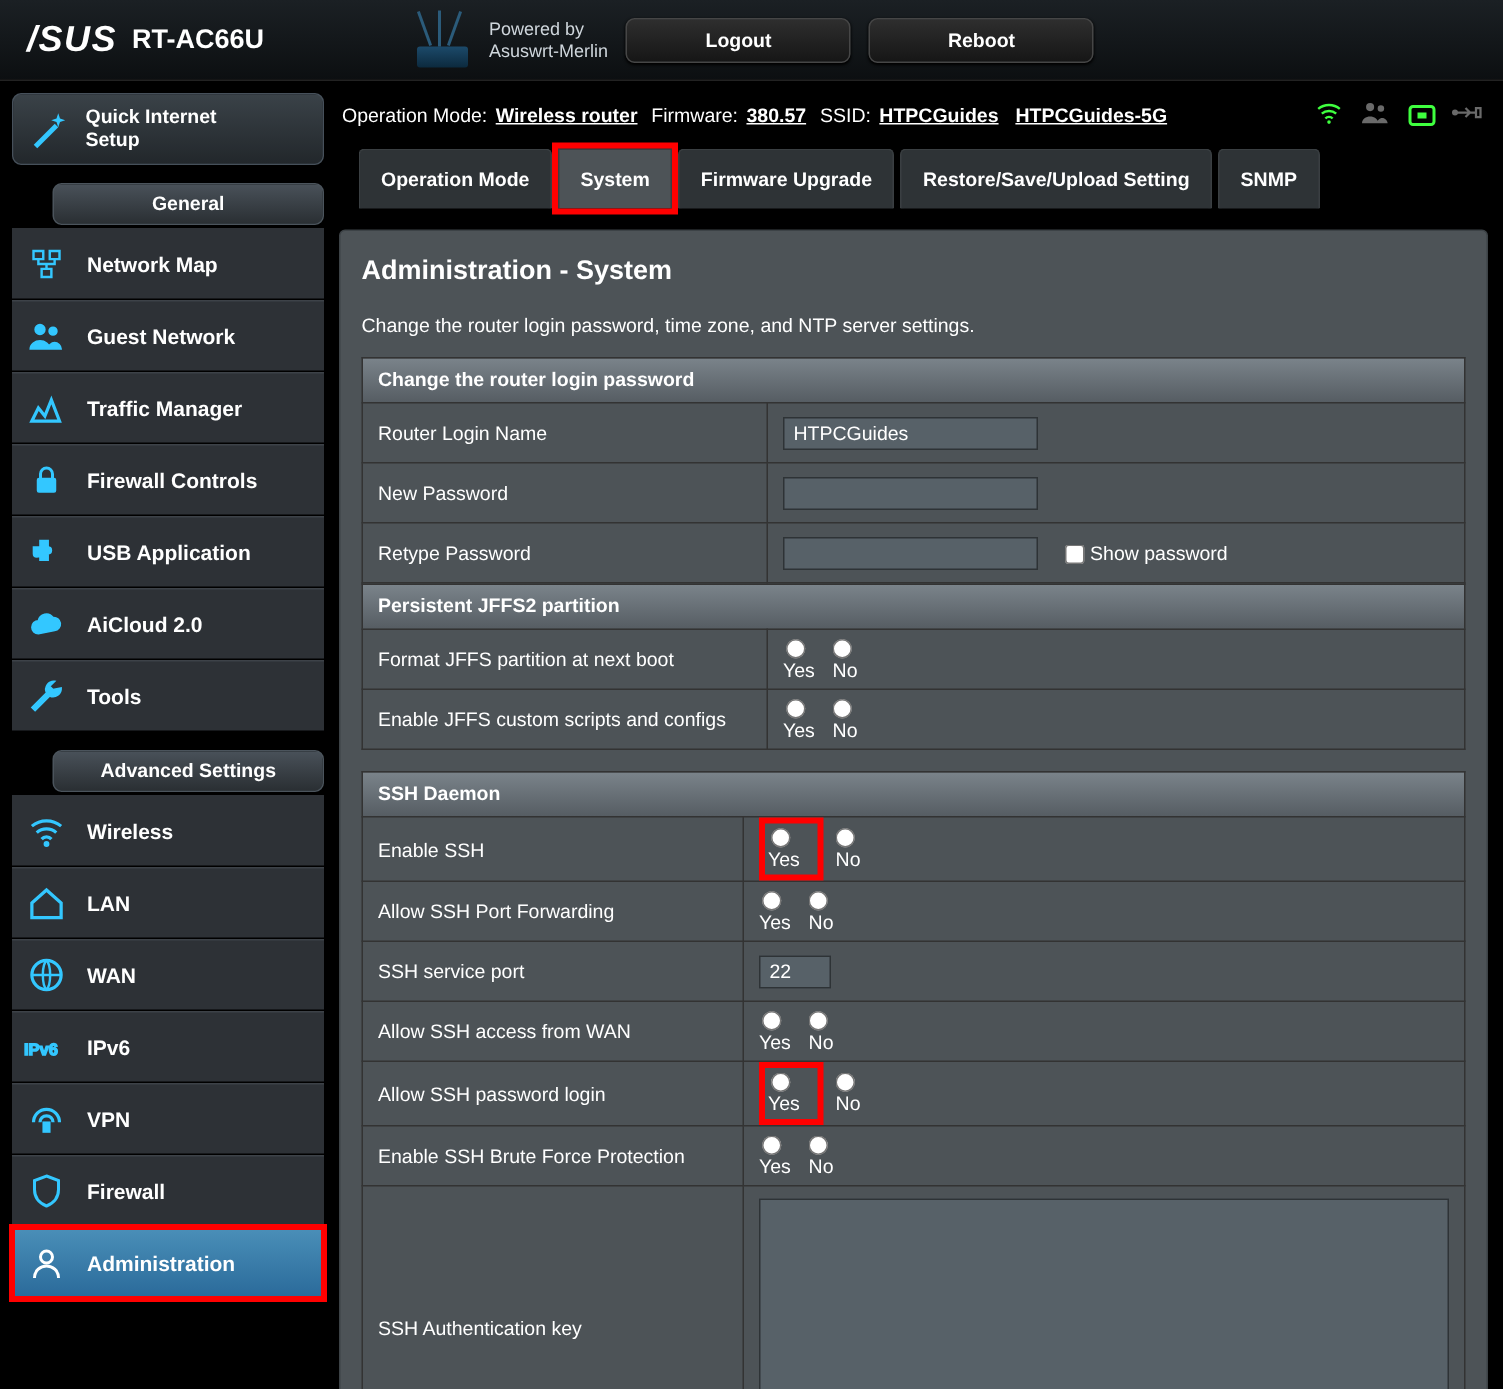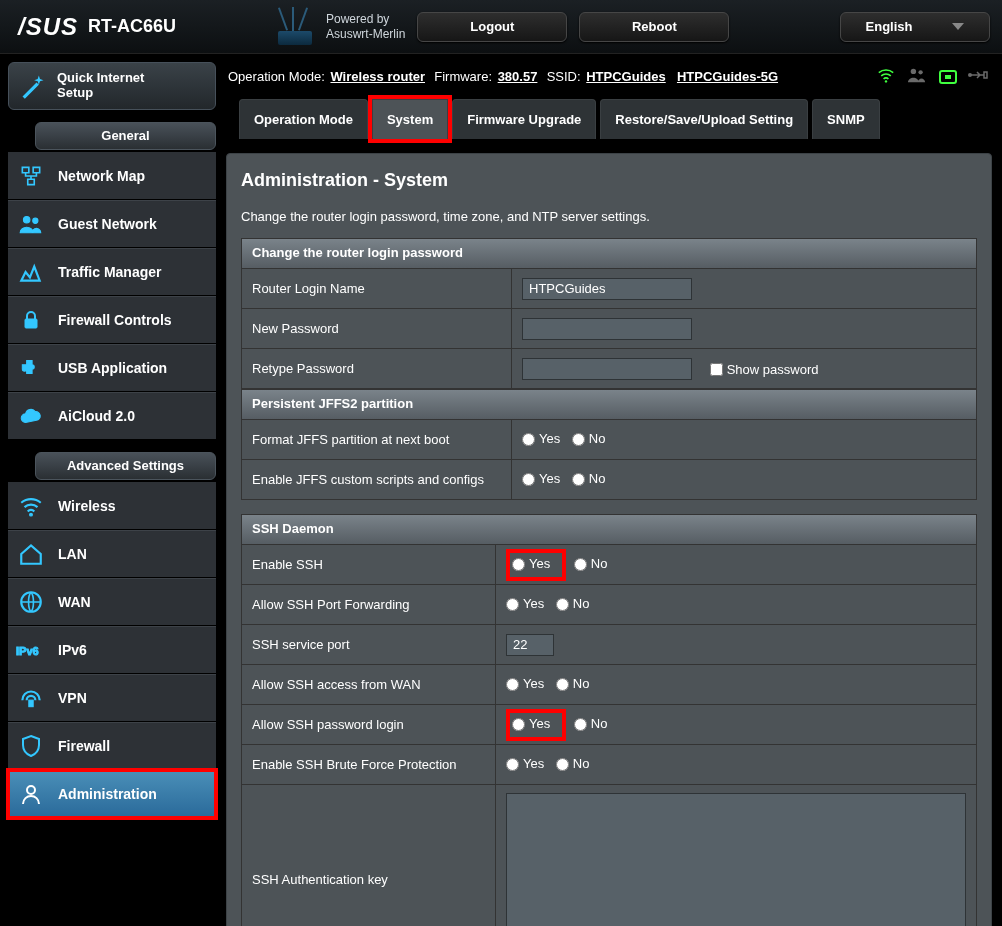--- a/index.html
+++ b/index.html
@@ -106,21 +106,21 @@
   }
   table.frm td.lbl{width:270px;}
   .txt-in{
     height:22px;background:#576168;border:1px solid #2e3336;color:#fff;
     padding:0 6px;font-size:13px;
   }
   .txt-in.w170{width:170px;}
   .txt-in.w48{width:48px;}
   .chk{vertical-align:middle;}
   .radio{margin:0 4px 0 0;vertical-align:middle;}
-  .radio-wrap{display:inline-flex;align-items:flex-end;margin-right:8px;}
+  .radio-wrap{display:inline-flex;align-items:center;margin-right:8px;flex-direction:column;}
   .hl-box{display:inline-block;border:4px solid #ff0000;padding:3px 4px 3px 2px;margin-right:4px;}
   textarea.big{
     width:460px;height:170px;background:#576168;border:1px solid #2e3336;color:#fff;resize:none;font-size:13px;
   }
   .sep{height:14px;}
 </style>
 </head>
 <body>
 
 <div class="header">
@@ -132,24 +132,20 @@
     <span class="ant a1"></span>
       <span class="ant a2"></span>
       <span class="ant a3"></span>
   </div>
   <div class="powered">
     <span>Powered by</span><br><span>Asuswrt-Merlin</span>
   </div>
   <div class="hdr-btn">Logout</div>
   <div class="hdr-btn">Reboot</div>
   <div class="hdr-spacer"></div>
-  <div class="hdr-btn lang-btn">
-    <span>English</span>
-    <span class="tri"></span>
-  </div>
 </div>
 
 <div class="body-wrap">
 
   <div class="left-col">
     <div class="quick-setup">
       <span class="qs-icon">
         <svg viewBox="0 0 24 24" width="28" height="28">
             <path fill="#33c7ff" d="M3 21l12-12 2 2L5 23zM17 3l1 3 3 1-3 1-1 3-1-3-3-1 3-1z"></path>
           </svg>
@@ -204,20 +200,28 @@
           </span>
         <span>USB Application</span>
       </div>
       <div class="nav-item">
         <span class="nav-icon">
             <svg width="26" height="26" viewBox="0 0 24 24">
               <path d="M7 18a4 4 0 010-8 5 5 0 019-2 4 4 0 011 8z"></path>
             </svg>
           </span>
         <span>AiCloud 2.0</span>
+      </div>
+      <div class="nav-item">
+        <span class="nav-icon">
+            <svg width="26" height="26" viewBox="0 0 24 24">
+              <path d="M21 7a5 5 0 01-7 5L5 21l-2-2 9-9a5 5 0 015-7l-3 3 2 2z"></path>
+            </svg>
+          </span>
+        <span>Tools</span>
       </div>
     </div>
 
     <div class="side-sec-header">Advanced Settings</div>
     <div class="adv-nav">
       <div class="nav-item">
         <span class="nav-icon">
             <svg width="26" height="26" viewBox="0 0 24 24">
               <path d="M3 9a14 14 0 0118 0M6 13a9 9 0 0112 0M9 17a4 4 0 016 0" fill="none" stroke-width="2"></path>
               <circle cx="12" cy="20" r="1.3"></circle>

